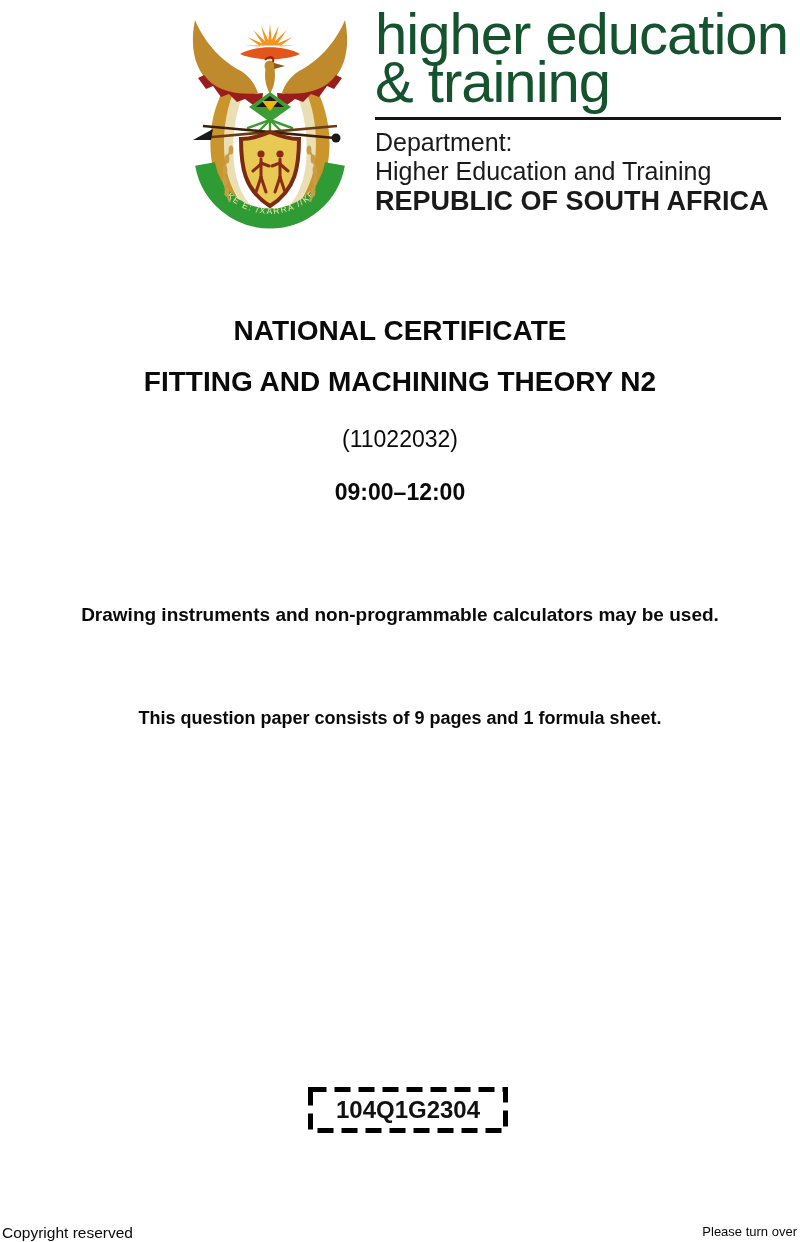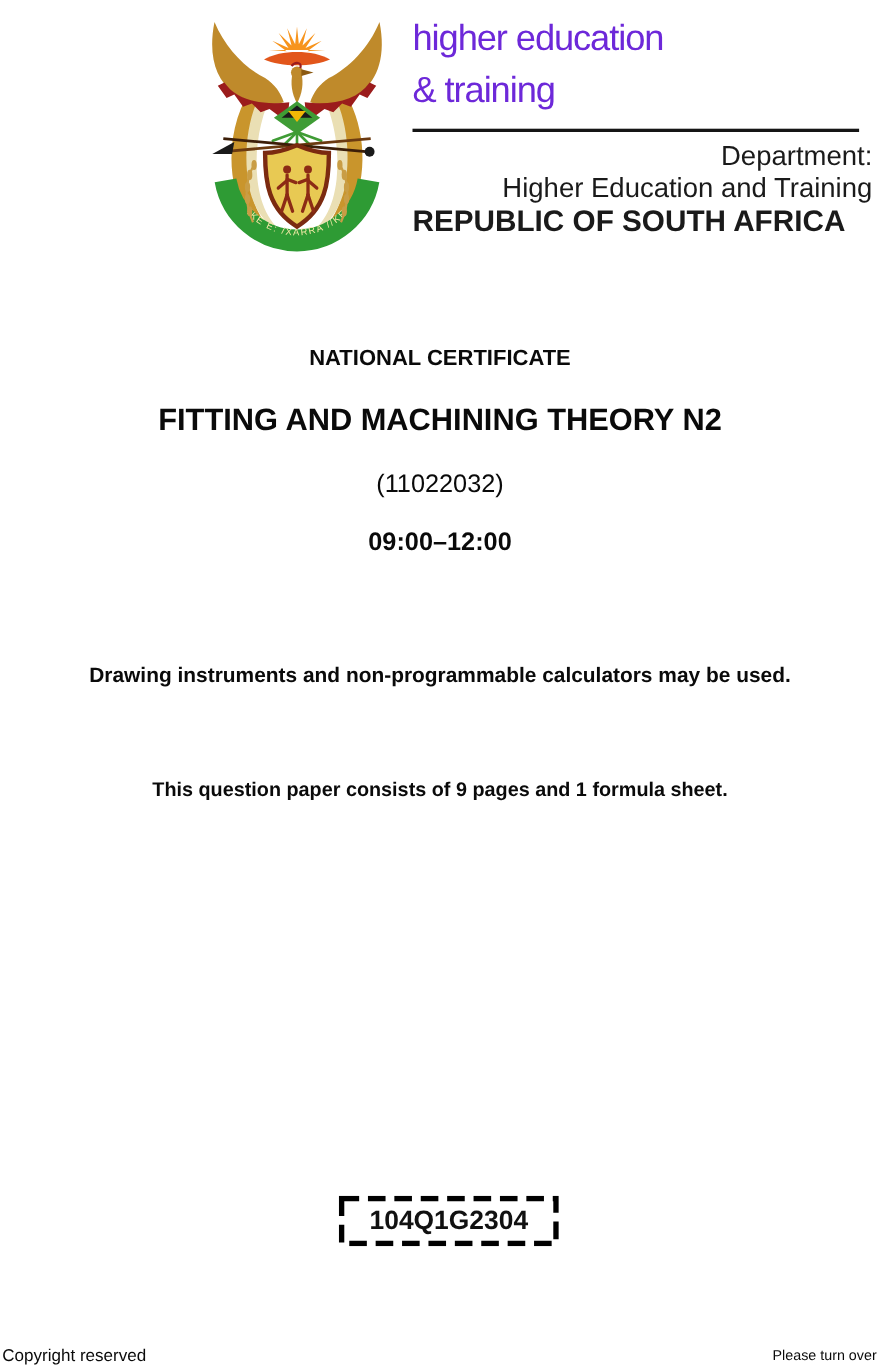--- a/index.html
+++ b/index.html
@@ -7,28 +7,28 @@
     position:relative;
     width:800px;height:1242px;
     background:#ffffff;
     font-family:"Liberation Sans",sans-serif;
     color:#0a0a0a;
     overflow:hidden;
   }
   
   .logo{position:absolute;left:185px;top:8px;width:170px;height:222px;}
   .brand{position:absolute;left:375px;top:10px;width:418px;}
-  .brand-name{font-size:33px;line-height:48px;font-weight:400;letter-spacing:-1px;color:#6d28d9;}
+  .brand-name{font-size:58px;line-height:48px;font-weight:400;letter-spacing:-1px;color:#14532d;}
   .rule{height:3px;background:#151515;margin-top:11px;width:406px;}
-  .dept{font-size:25px;line-height:29px;color:#1a1a1a;margin-top:0;text-align:right;}
+  .dept{font-size:25px;line-height:29px;color:#1a1a1a;margin-top:0;}
   .dept-first{margin-top:8px;}
   .country{font-size:27px;line-height:30px;font-weight:700;color:#1a1a1a;}
   
   .cline{position:absolute;left:0;right:0;text-align:center;white-space:nowrap;}
-  .t-cert{top:315px;font-size:20px;font-weight:700;}
+  .t-cert{top:315px;font-size:28px;font-weight:700;}
   .t-title{top:366px;font-size:28px;font-weight:700;}
   .t-code{top:426px;font-size:23px;font-weight:400;}
   .t-date{top:478px;font-size:23px;font-weight:700;line-height:28px;}
   .t-note1{top:604px;font-size:19px;font-weight:700;}
   .t-note2{top:708px;font-size:18px;font-weight:700;}
   
   .codebox{position:absolute;left:308px;top:1087px;width:200px;height:46px;}
   .codebox svg{position:absolute;left:0;top:0;}
   .codebox .num{
     position:absolute;left:0;top:0;width:100%;height:100%;

